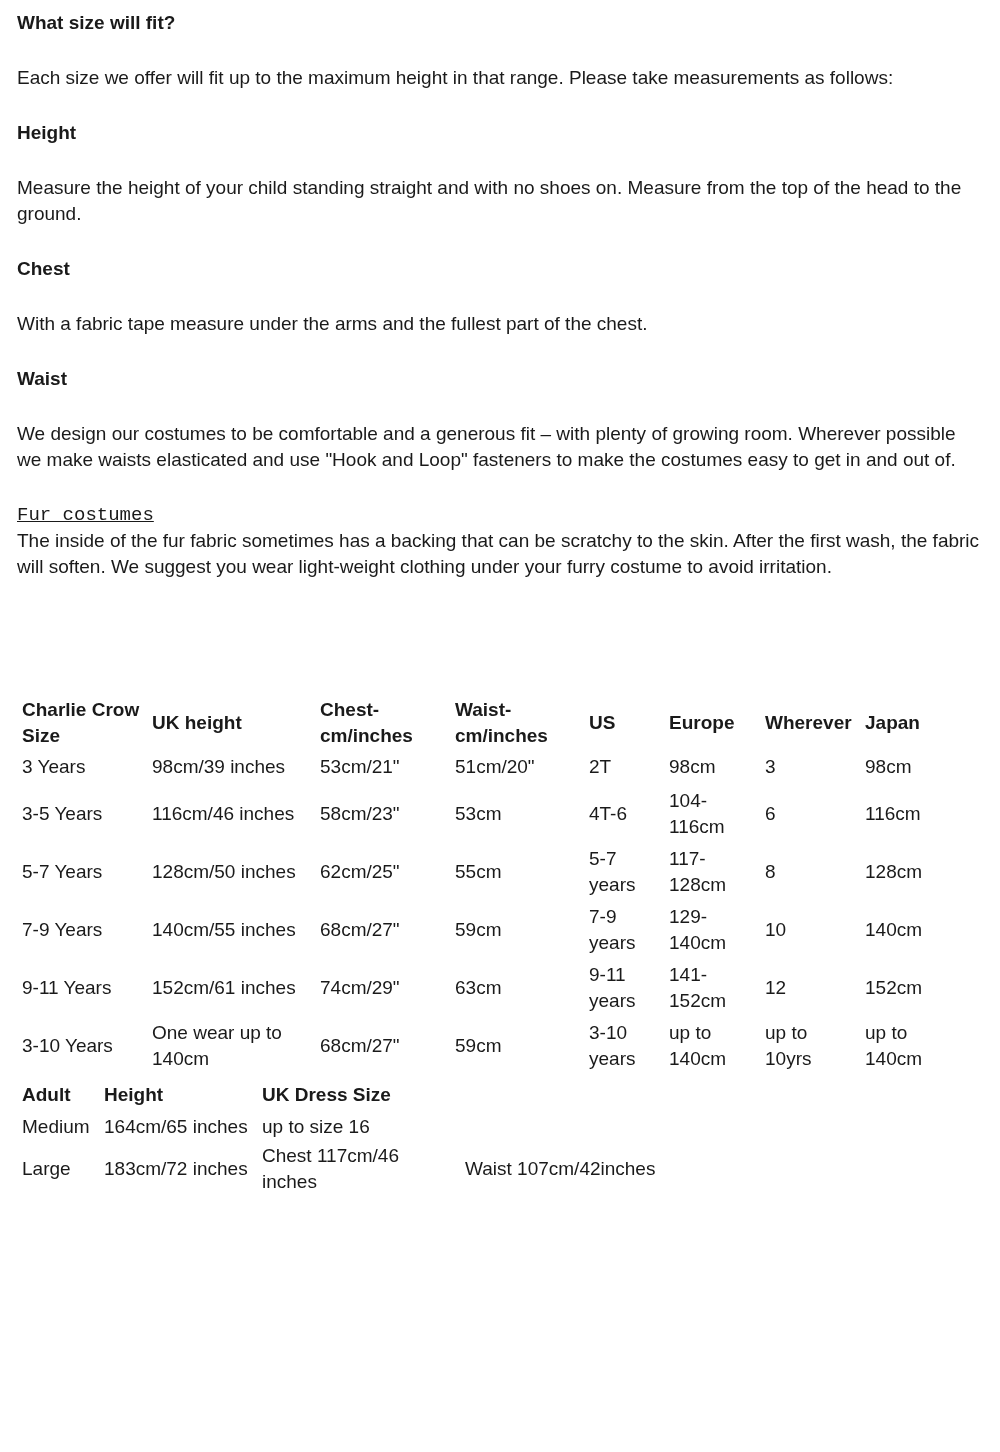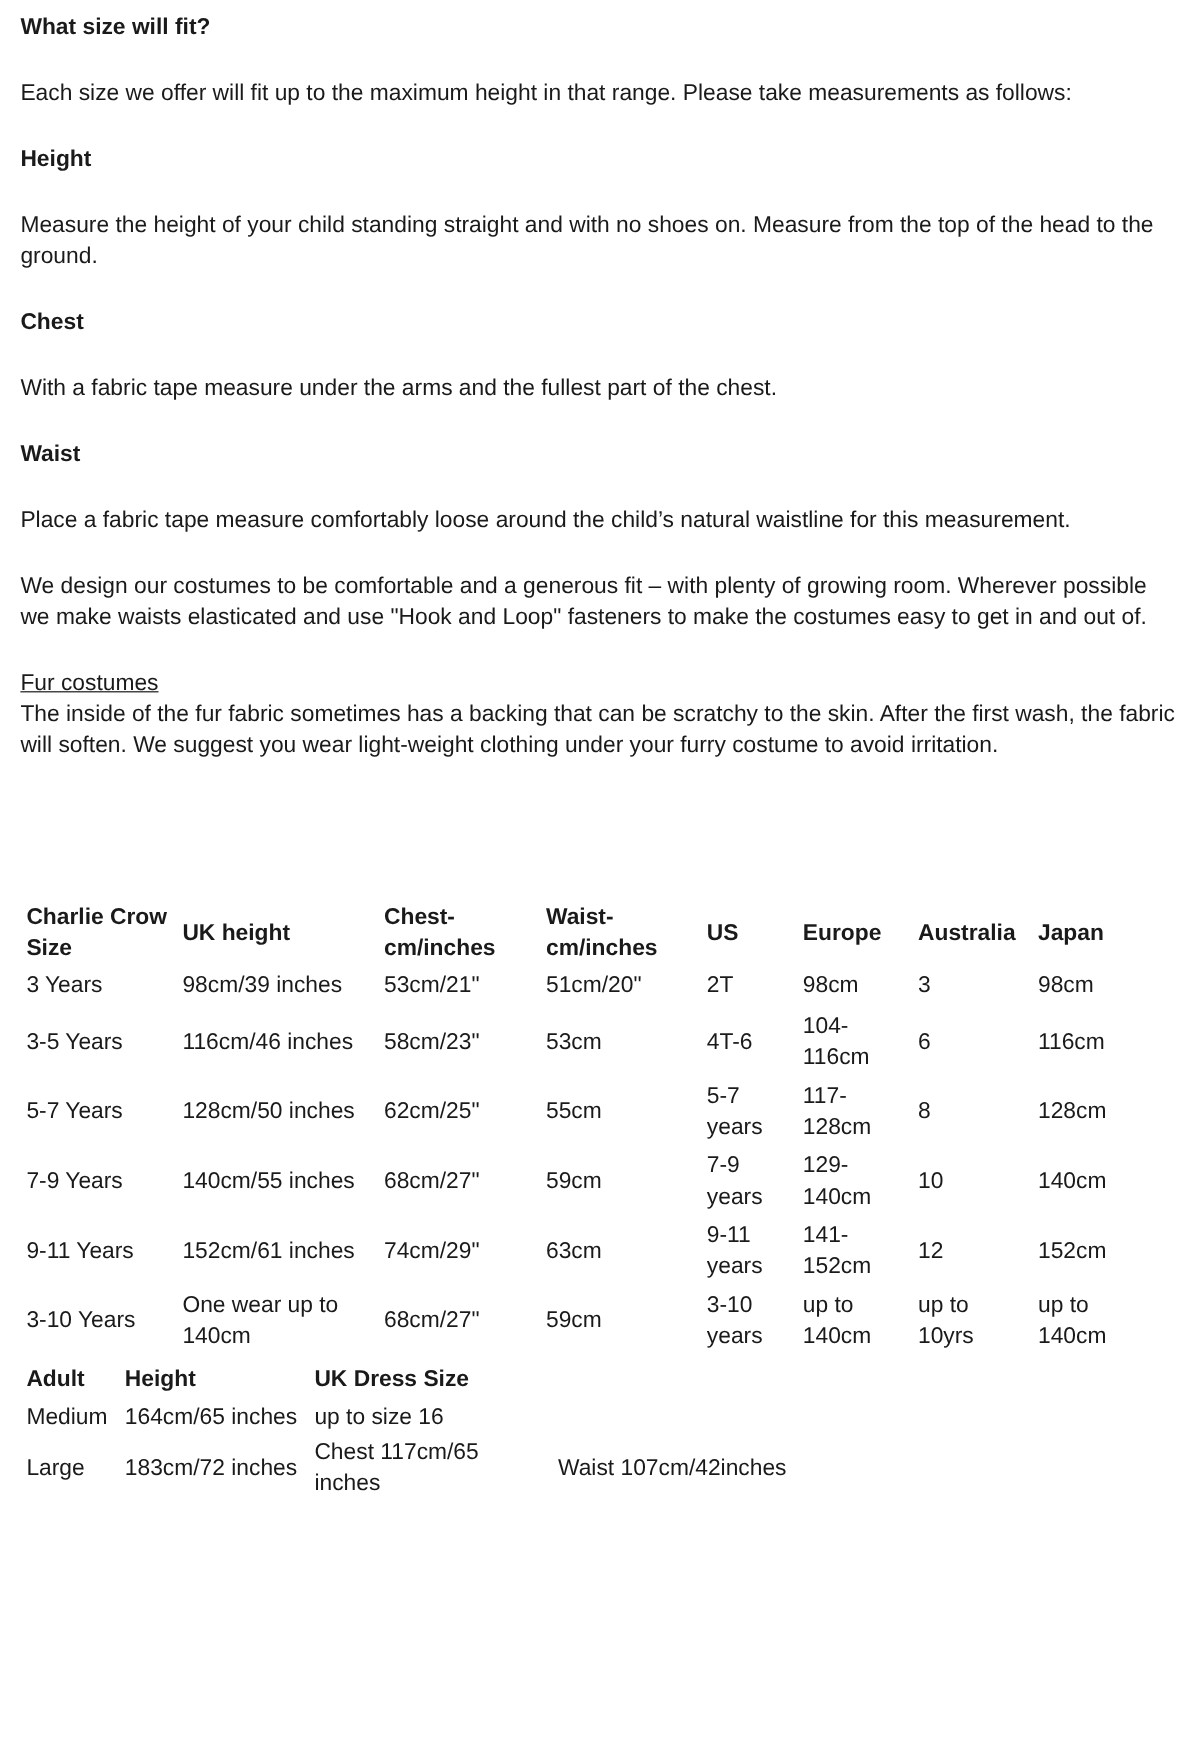--- a/index.html
+++ b/index.html
@@ -18,20 +18,21 @@
   }
   .page {
     padding: 10px 20px 30px 17px;
     box-sizing: border-box;
   }
   p { margin: 0 0 29px 0; }
   .h { font-weight: 700; }
   .fur-head {
     margin-bottom: 0;
     text-decoration: underline;
+    font-family: Liberation Mono, monospace;
   }
   table {
     border-collapse: collapse;
     table-layout: fixed;
     border: none;
   }
   th, td {
     text-align: left;
     vertical-align: middle;
     padding: 0 10px 0 0;
@@ -61,21 +62,20 @@
 
   <p>Each size we offer will fit up to the maximum height in that range. Please take measurements as follows:</p>
 
   <p class="h">Height</p>
   <p>Measure the height of your child standing straight and with no shoes on. Measure from the top of the head to the ground.</p>
 
   <p class="h">Chest</p>
   <p>With a fabric tape measure under the arms and the fullest part of the chest.</p>
 
   <p class="h">Waist</p>
-  <p>Place a fabric tape measure comfortably loose around the child’s natural waistline for this measurement.</p>
 
   <p>We design our costumes to be comfortable and a generous fit – with plenty of growing room. Wherever possible we make waists elasticated and use "Hook and Loop" fasteners to make the costumes easy to get in and out of.</p>
 
 
   <p class="fur-head">Fur costumes</p>
   <p>The inside of the fur fabric sometimes has a backing that can be scratchy to the skin. After the first wash, the fabric will soften. We suggest you wear light-weight clothing under your furry costume to avoid irritation.</p>
 
   <table id="size-table">
     <colgroup>
       <col style="width:130px">
@@ -88,21 +88,21 @@
         <col style="width:100px">
     </colgroup>
     <thead>
       <tr>
         <th>Charlie Crow Size</th>
         <th>UK height</th>
         <th>Chest-cm/inches</th>
         <th>Waist-cm/inches</th>
         <th>US</th>
         <th>Europe</th>
-        <th>Australia</th>
+        <th>Wherever</th>
         <th>Japan</th>
       </tr>
     </thead>
     <tbody>
         <tr>
           <td>3 Years</td>
           <td>98cm/39 inches</td>
           <td>53cm/21"</td>
           <td>51cm/20"</td>
           <td>2T</td>
@@ -181,19 +181,19 @@
     <tbody>
         <tr>
           <td>Medium</td>
           <td>164cm/65 inches</td>
           <td>up to size 16</td>
           <td></td>
         </tr>
         <tr>
           <td>Large</td>
           <td>183cm/72 inches</td>
-          <td>Chest 117cm/65 inches</td>
+          <td>Chest 117cm/46 inches</td>
           <td>Waist 107cm/42inches</td>
         </tr>
       </tbody>
   </table>
 
 </div>
 
 </body></html>

